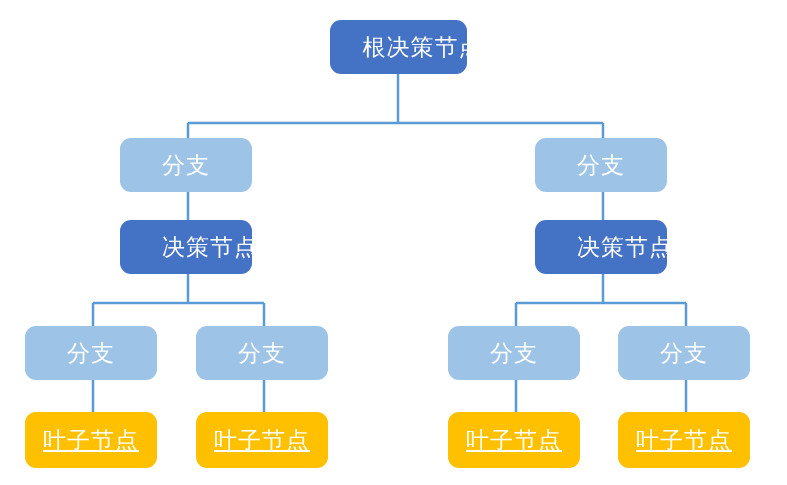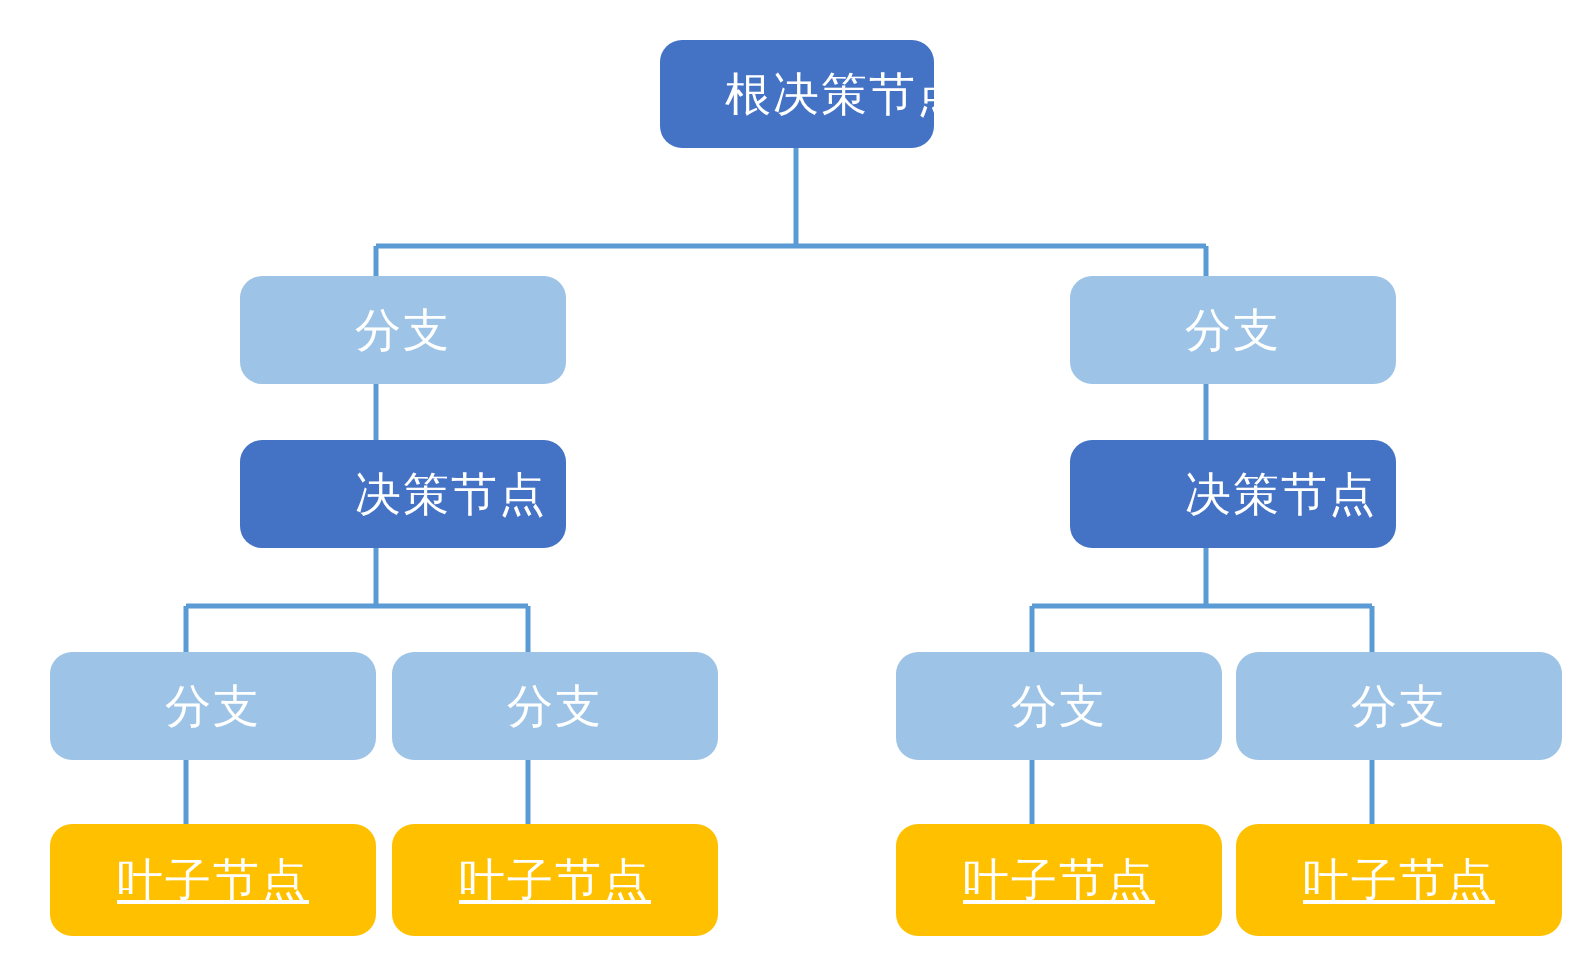--- a/index.html
+++ b/index.html
@@ -22,21 +22,21 @@
     width: 787px;
     height: 485px;
   }
   .edges path {
     fill: none;
     stroke: var(--connector, #5B9BD5);
     stroke-width: 2.5;
   }
   .node {
     position: absolute;
-    width: 163px;
+    width: 132px;
     height: 54px;
     border-radius: 11px;
     display: flex;
     align-items: center;
     justify-content: center;
     color: var(--text, #fff);
     font-size: 23px;
     letter-spacing: 1px;
     white-space: nowrap;
     box-sizing: border-box;

